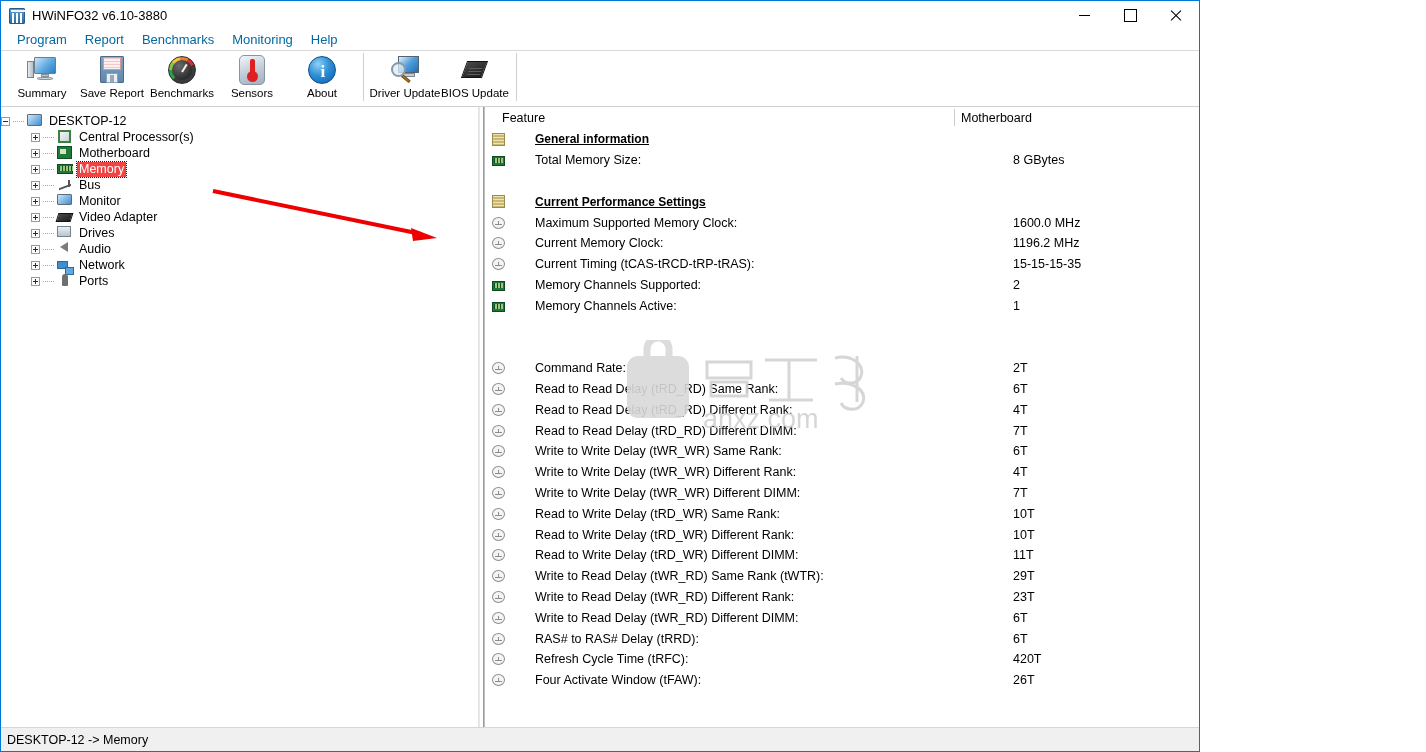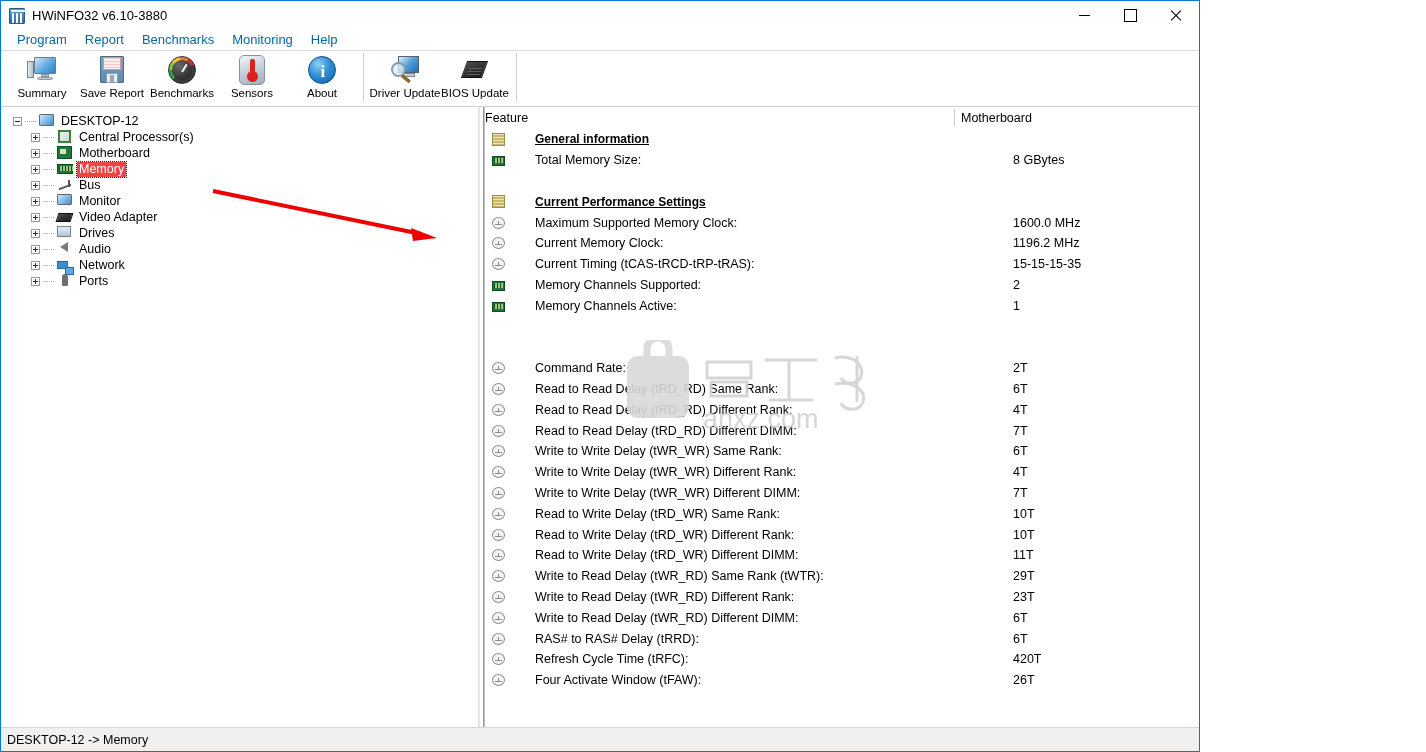--- a/index.html
+++ b/index.html
@@ -277,21 +277,21 @@
   }
   .tree-row {
     height: 16px;
     display: flex;
     align-items: center;
     font-size: 12.5px;
     color: #000;
     white-space: nowrap;
     position: relative;
   }
-  .tree-row.root { padding-left: 12px; }
+  .tree-row.root { }
   .tree-row.child { padding-left: 30px; }
   .expander {
     width: 9px; height: 9px;
     border: 1px solid #9a9a9a;
     background: #fff;
     position: relative;
     flex: 0 0 9px;
     margin-right: 3px;
   }
   .expander::before {
@@ -359,21 +359,21 @@
     border-left: 1px solid #bfbfbf;
   }
   .col-header {
     height: 22px;
     display: flex;
     align-items: center;
     font-size: 12.5px;
     color: #000;
     position: relative;
   }
-  .col-feature { padding-left: 0; width: 470px; }
+  .col-feature { padding-left: 17px; width: 470px; }
   .col-desc { padding-left: 6px; }
   .col-divider {
     position: absolute; left: 469px; top: 2px;
     width: 1px; height: 17px; background: #cccccc;
   }
 
   .rows { position: relative; }
   .row {
     height: 20.8px;
     display: flex;

